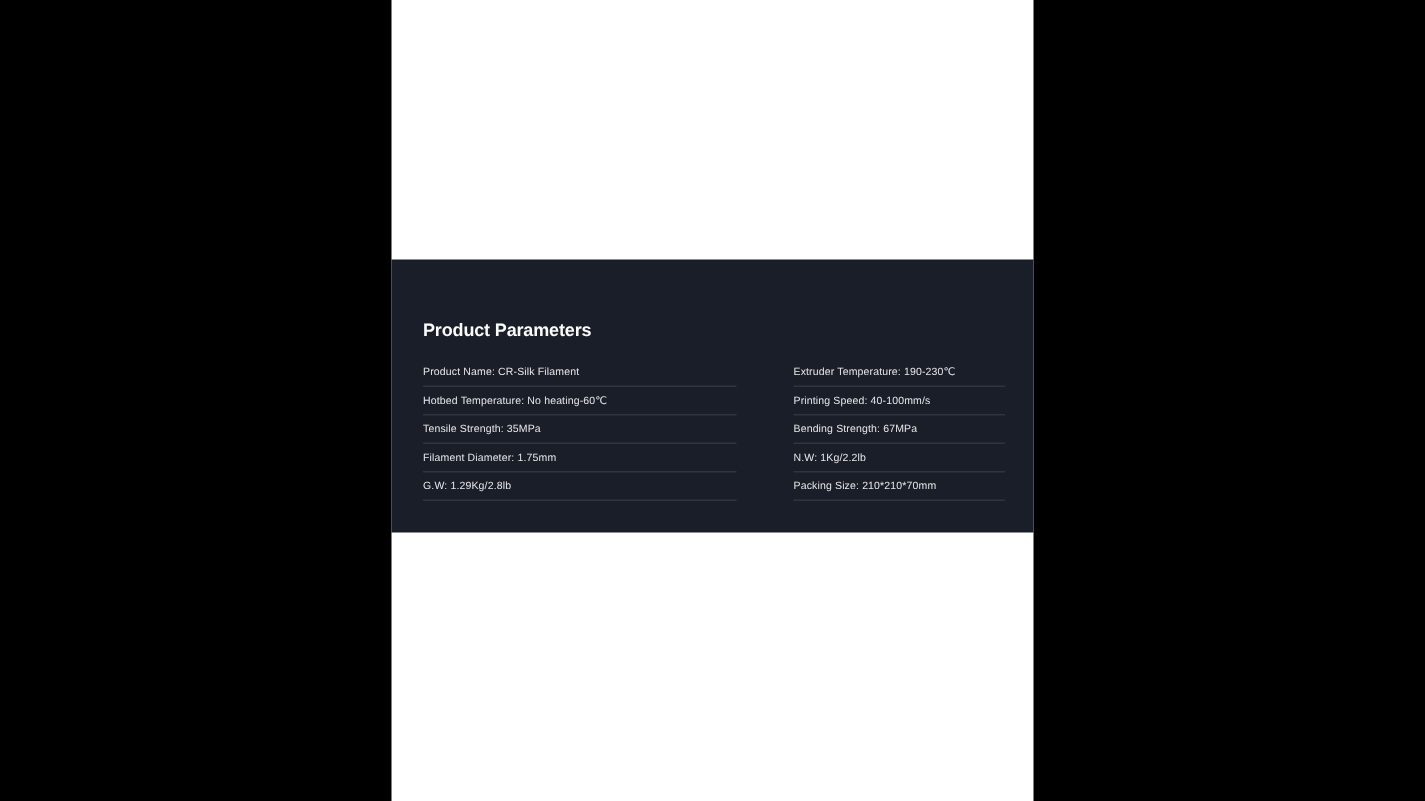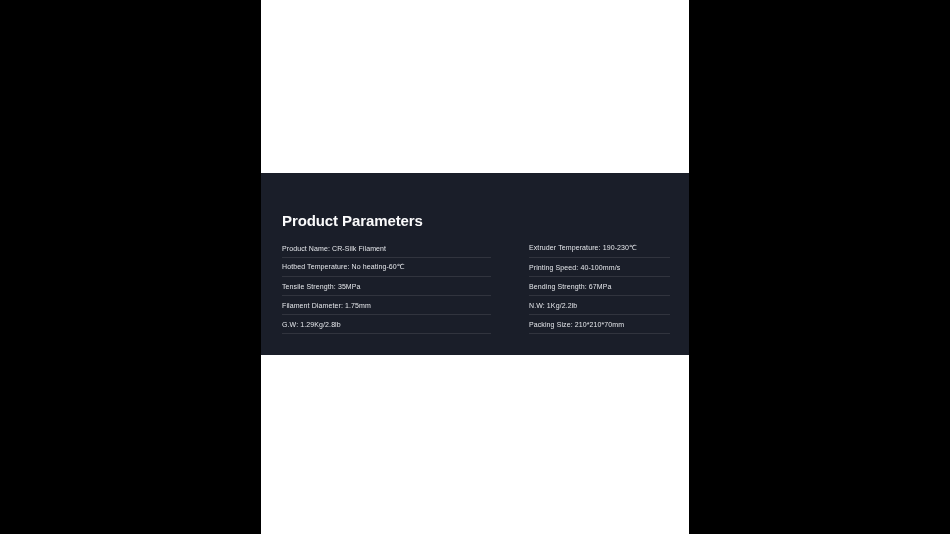--- a/index.html
+++ b/index.html
@@ -28,21 +28,21 @@
     left: 0;
     top: 173px;
     width: 428px;
     height: 182px;
     background: #1a1e29;
     box-sizing: border-box;
     padding: 38px 19px 0 21px;
   }
   .panel-title {
     color: #fbfbfc;
-    font-size: 15px;
+    font-size: 12px;
     font-weight: 700;
     line-height: 19px;
     letter-spacing: -0.1px;
     margin: 0 0 9px 0;
   }
   .params-grid {
     display: flex;
     flex-direction: row;
     gap: 38px;
   }

